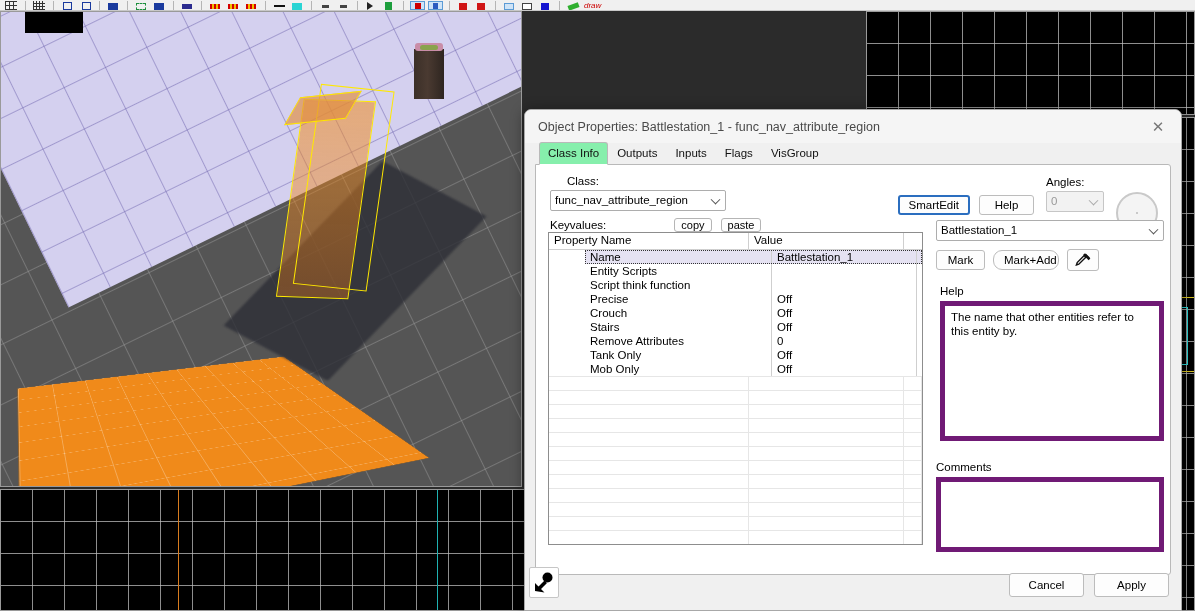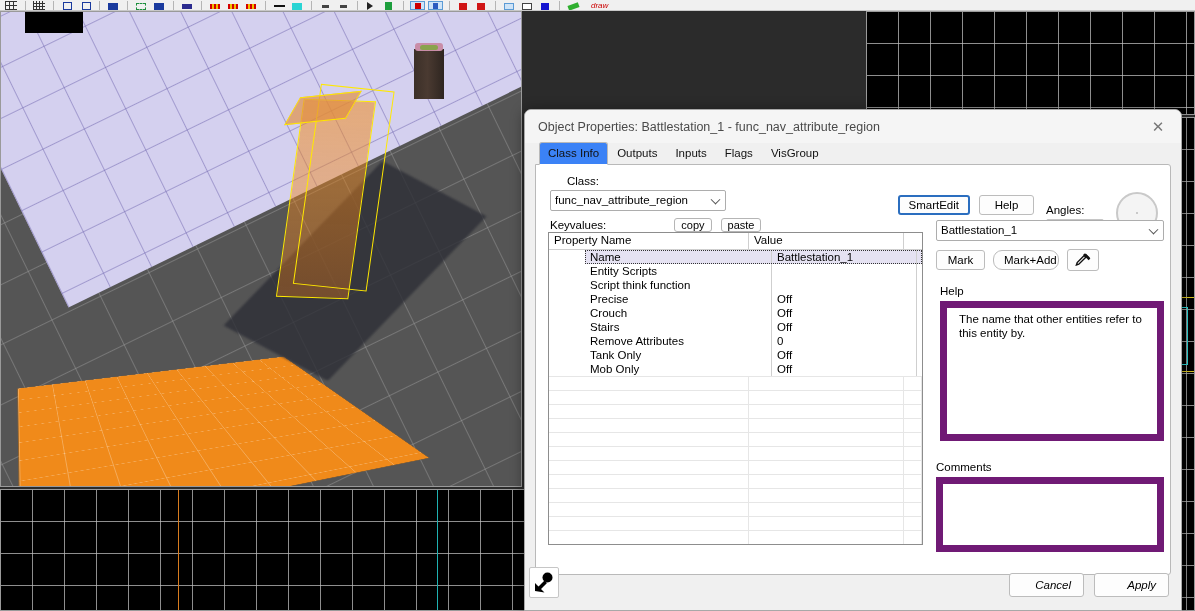--- a/index.html
+++ b/index.html
@@ -138,21 +138,21 @@
   }
   .dlg-body { position: relative; padding: 0 10px; }
 
   
   .tabs { display: flex; align-items: flex-end; height: 21px; margin-left: 4px; position: relative; z-index: 2; }
   .tab {
     font-size: 11.5px; color: #111; padding: 3px 8px 3px 8px; cursor: pointer;
     border: 1px solid transparent; line-height: 14px;
   }
   .tab.active {
-    background: #3b82f6; border: 1px solid #b9b9b9; border-bottom: 1px solid #fff;
+    background: #86efac; border: 1px solid #b9b9b9; border-bottom: 1px solid #fff;
     border-radius: 3px 3px 0 0; margin-bottom: -1px; padding-bottom: 4px; margin-top: 6px;
   }
   .tab-panel {
     background: #fff; border: 1px solid #b9b9b9; border-radius: 0 3px 3px 3px;
     height: 411px; position: relative; padding: 10px 12px;
   }
 
   .lbl { font-size: 11.5px; color: #000; }
 
   select.combo, .combo {
@@ -202,33 +202,33 @@
   .pt-row { display: flex; height: 14px; margin-left: 36px; }
   .pt-row > div { font-size: 11.5px; padding-left: 5px; color: #000; line-height: 14px;
                   white-space: nowrap; overflow: hidden; }
   .pt-row.sel { background: #e5e2f2; outline: 1px dotted #333; outline-offset: -1px; }
   .pt-empty { height: 14px; display: flex; border-top: 1px solid #e6e6e6; }
   .pt-empty > div { border-right: 1px solid #e6e6e6; }
 
   
   .rightcol { position: absolute; left: 400px; top: 55px; width: 228px; }
   .help-box, .comments-box {
-    border: 7px solid #701a75; background: #fff; font-size: 11.5px; color: #000;
-    padding: 4px 12px; line-height: 14px;
+    border: 5px solid #701a75; background: #fff; font-size: 11.5px; color: #000;
+    padding: 4px 6px; line-height: 14px;
   }
 
   
   .dlg-footer { position: absolute; left: 0; right: 0; bottom: 0; height: 47px; }
   .pin-btn {
     position: absolute; left: 4px; top: 4px; width: 30px; height: 31px;
     background: #fff; border: 1px solid #c6c6c6; border-radius: 2px; cursor: pointer;
   }
   .pin-btn svg { position: absolute; left: 3px; top: 3px; }
   .footer-btns { position: absolute; right: 12px; top: 10px; display: flex; gap: 10px; }
-  .footer-btns .btn { width: 75px; padding: 5px 12px; text-align: right; font-style: italic; }
+  .footer-btns .btn { width: 75px; padding: 5px 4px; text-align: center; }
 </style>
 </head>
 <body>
 
 <div id="screen">
 
   <div class="toolbar">
     <div class="tb-group">
       <span class="tb-ico">
           <i style="left:1px;top:0;width:12px;height:9px;background:
@@ -319,21 +319,21 @@
           <i style="left:2px;top:2px;width:10px;height:7px;background:#fff;border:1px solid #444;"></i>
         </span>
       <span class="tb-ico">
           <i style="left:3px;top:2px;width:8px;height:7px;background:#1414d0;"></i>
         </span>
       <span class="tb-sep"></span>
       <span class="tb-ico">
           <i style="left:2px;top:3px;width:11px;height:5px;background:#2faf2f;transform:rotate(-20deg);"></i>
         </span>
       <span class="tb-ico" style="width:26px;">
-          <i style="left:7px;top:1px;width:26px;height:8px;color:#c00;font-size:8px;line-height:8px;font-family:'Liberation Sans',sans-serif;">draw</i>
+          <i style="left:0;top:1px;width:26px;height:8px;color:#c00;font-size:8px;line-height:8px;font-family:'Liberation Sans',sans-serif;">draw</i>
         </span>
     </div>
   </div>
 
   <div class="vp" id="vp3d">
     <div class="persp-sky"></div>
     <div class="floor"></div>
     <div class="nodraw"></div>
     <div class="blackbox"></div>
     <div class="orangepad"></div>
@@ -401,21 +401,21 @@
           <button class="smallbtn">paste</button>
         </div>
 
         
         <div style="position:absolute;right:12px;top:11px;display:flex;align-items:flex-start;gap:12px;">
           <div style="display:flex;align-items:center;gap:9px;margin-top:19px;">
             <button class="btn focused">SmartEdit</button>
             <button class="btn" style="width:55px;">Help</button>
           </div>
           <div>
-            <div class="lbl" style="margin-bottom:3px;margin-top:28px;">Angles:</div>
+            <div class="lbl" style="margin-bottom:3px;">Angles:</div>
             <div class="combo-wrap">
               <div class="combo" style="width:58px;line-height:19px;color:#999;background:#f2f2f2;border-color:#c6c6c6;">0</div>
               <span class="combo-arrow" style="border-color:#aaa;"></span>
             </div>
           </div>
           <div class="angles-dial" style="margin-top:16px;"></div>
         </div>
 
         
         <div class="proptable">

